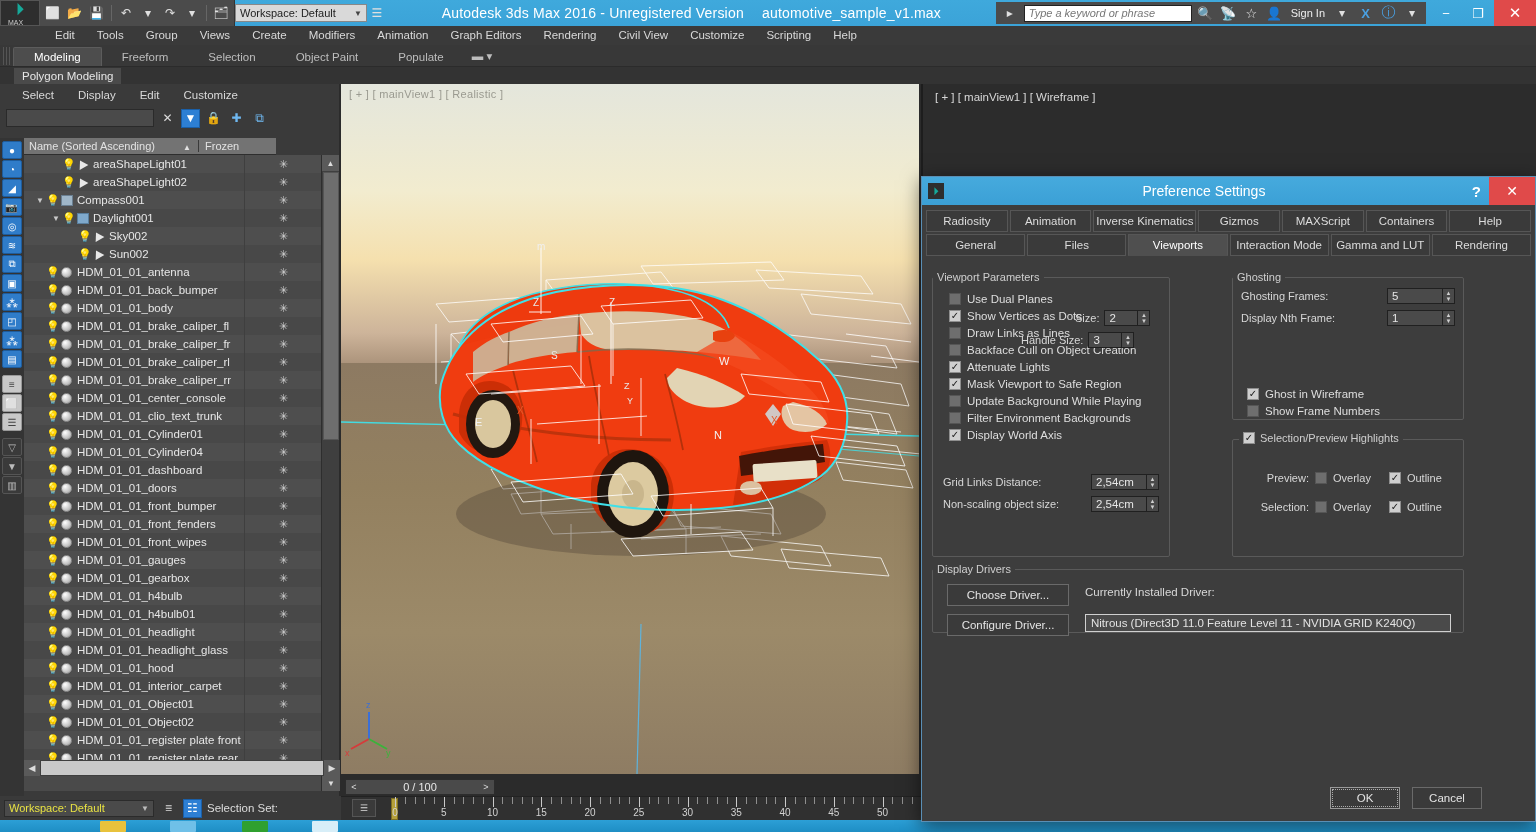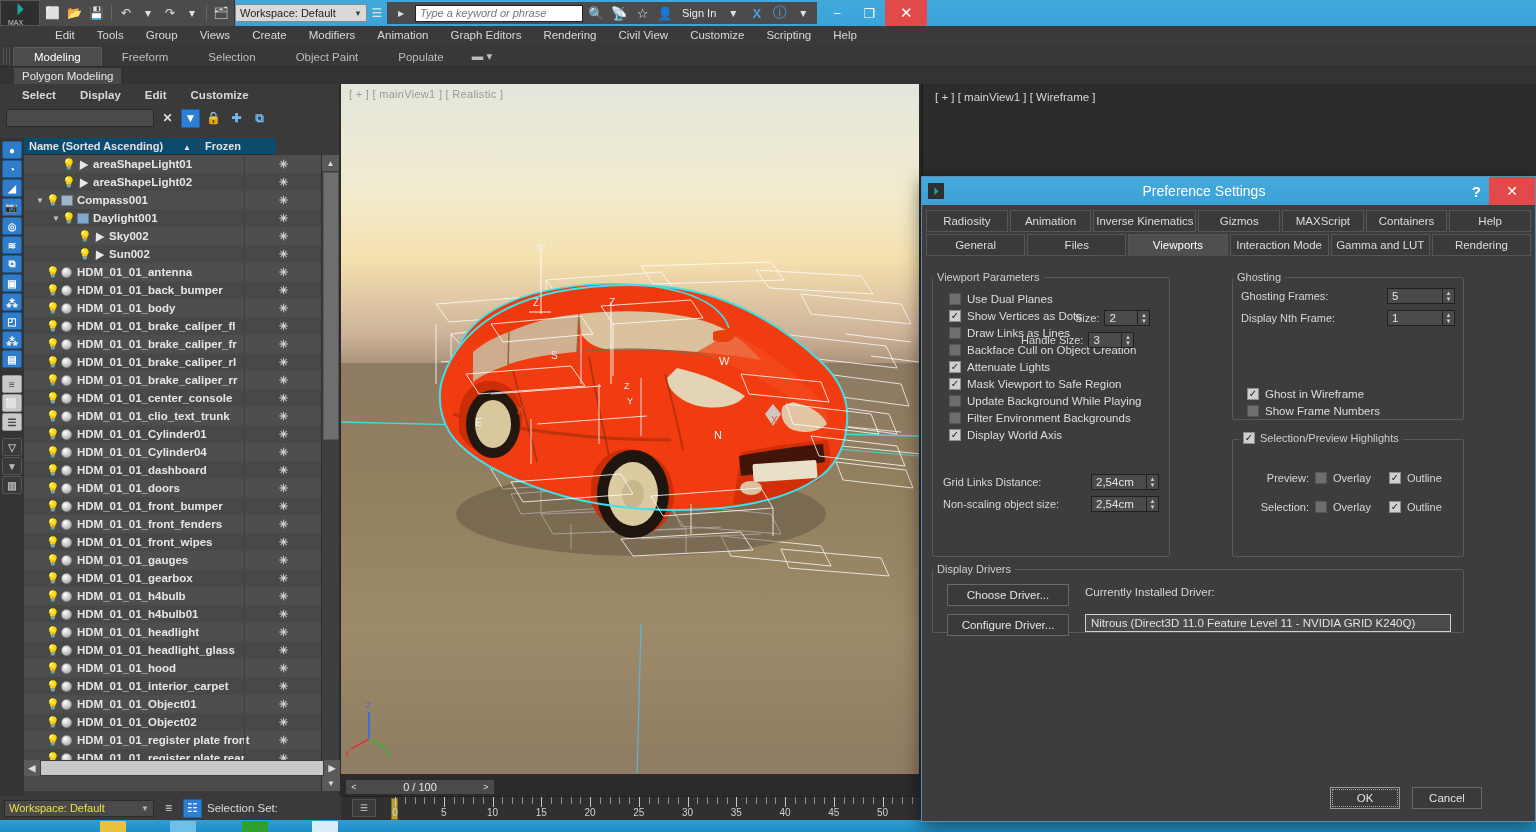--- a/index.html
+++ b/index.html
@@ -80,33 +80,33 @@
   .rtab.small { padding: 3px 8px; }
   .ribbon2 {
     position: absolute; left: 0; top: 67px; width: 1536px; height: 17px;
     background: #333; display: flex; align-items: center;
   }
   .ribbon2 .pm { background: #4a4a4a; color: #e6e6e6; padding: 2px 8px; margin-left: 14px; font-size: 11.5px; }
 
   
   .explorer {
     position: absolute; left: 0; top: 84px; width: 340px; height: 712px;
-    background: #3a3a3a; border-right: 1px solid #2b2b2b; font-weight: bold;
+    background: #3a3a3a; border-right: 1px solid #2b2b2b;
   }
   .ex-menu { height: 21px; display: flex; align-items: center; padding-left: 10px; gap: 0; }
   .ex-menu .mi { padding: 0 12px; font-size: 11.5px; color: #d9d9d9; }
   .ex-tools { height: 26px; display: flex; align-items: center; padding: 0 4px 0 6px; gap: 4px; }
   .ex-find {
     width: 148px; height: 18px; background: #4a4a4a; border: 1px solid #2a2a2a;
   }
   .ex-ticon { width: 19px; height: 19px; display: flex; align-items: center; justify-content: center; font-size: 12px; color: #ddd; }
   .ex-ticon.blue { background: #2d7fd4; color: #fff; border: 1px solid #1a5fa8; }
   .ex-head {
     position: absolute; left: 24px; top: 54px; width: 252px; height: 17px;
-    background: #0c4a6e; border-bottom: 1px solid #2e2e2e; display: flex; align-items: center;
+    background: #737373; border-bottom: 1px solid #2e2e2e; display: flex; align-items: center;
     font-size: 11px; color: #e2e2e2;
   }
   .ex-head .c1 { flex: 1; padding-left: 5px; position: relative; }
   .ex-head .c1 .sortarrow { position: absolute; right: 7px; top: 3px; font-size: 8px; }
   .ex-head .c2 { width: 78px; border-left: 1px solid #3a3a3a; padding-left: 6px; }
 
   .ex-sidebar {
     position: absolute; left: 0; top: 54px; width: 24px; height: 658px;
     background: #343434; padding-top: 2px;
   }
@@ -295,20 +295,24 @@
         <div class="qbtn">↷</div>
         <div class="qbtn">▾</div>
         <div class="qsep"></div>
         <div class="qbtn">🗂</div>
       </div>
     <div class="wsbox">
       <span>Workspace: Default</span>
       <span class="arr">▼</span>
     </div>
     <div class="qbtn">☰</div>
+    <div class="titletext">
+      <span>Autodesk 3ds Max 2016 - Unregistered Version</span>
+      <span>automotive_sample_v1.max</span>
+    </div>
     <div class="searchzone">
       <span class="qbtn">▸</span>
       <div class="searchbox">Type a keyword or phrase</div>
       <div class="tb-icon">🔍</div>
       <div class="tb-icon">📡</div>
       <div class="tb-icon">☆</div>
       <div class="tb-icon">👤</div>
       <span class="signin">Sign In</span>
       <span class="qbtn">▾</span>
       <div class="tb-icon" style="color:#4a9fe0;font-weight:bold">X</div>

